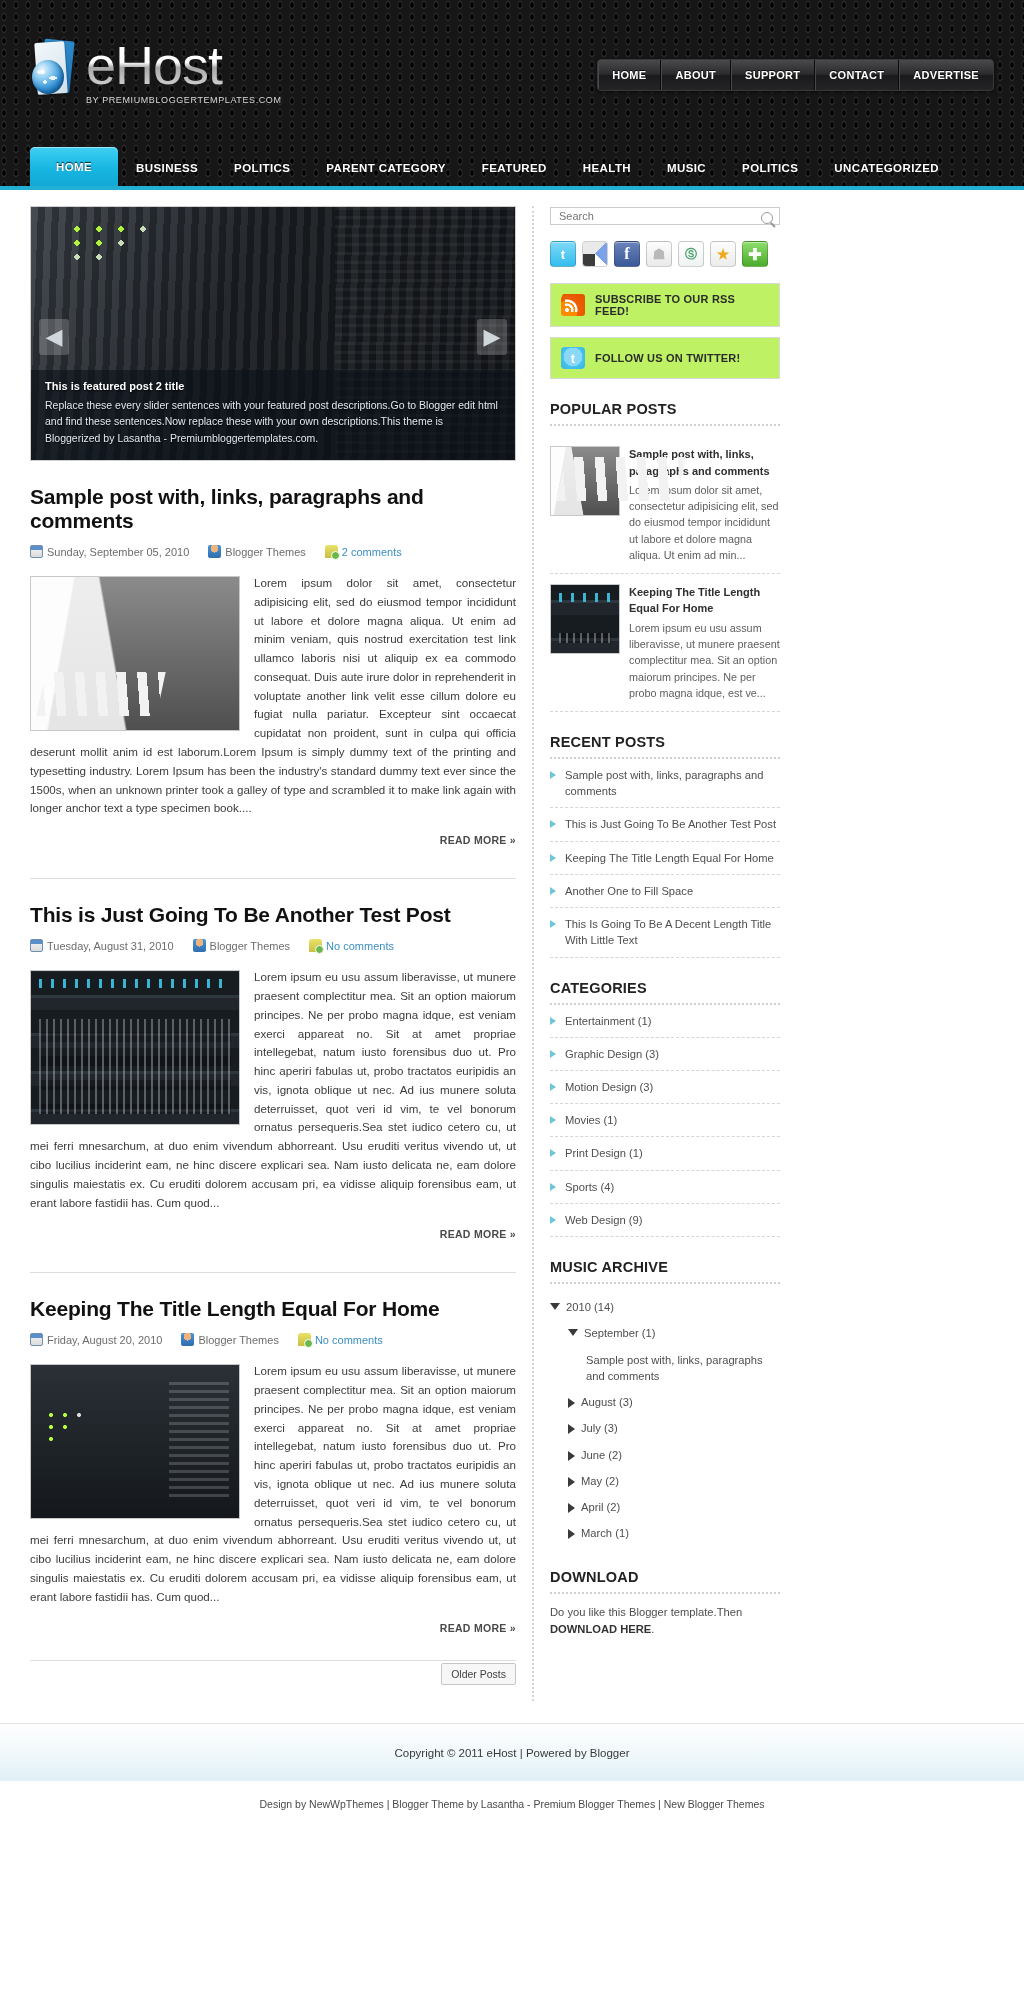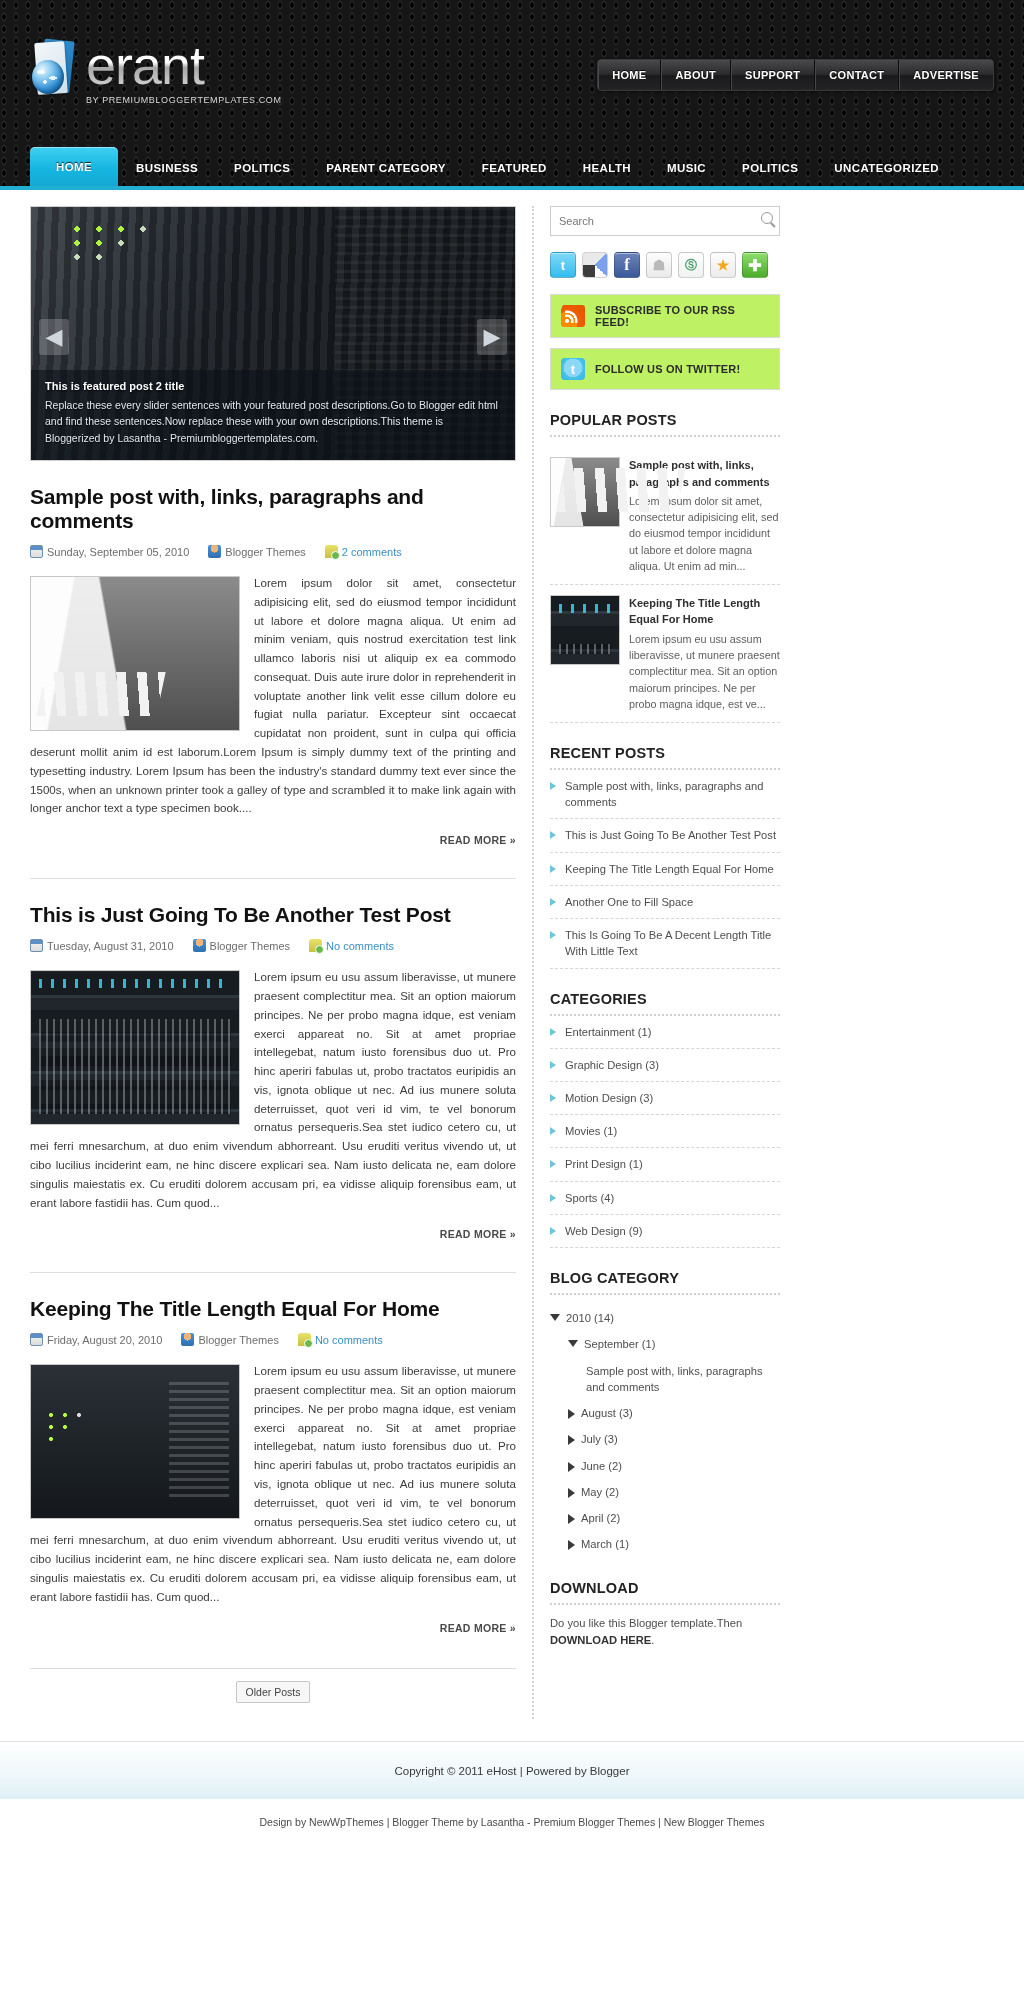--- a/index.html
+++ b/index.html
@@ -241,30 +241,30 @@
   .thumb-usb:after{
     content:""; position:absolute; right:10px; top:12px; width:60px; height:120px;
     background:repeating-linear-gradient(0deg, rgba(255,255,255,.18) 0 3px, transparent 3px 8px);
   }
   .readmore{
     clear:both; text-align:right; padding-top:12px; padding-bottom:4px;
   }
   .readmore a{
     font-size:10.5px; font-weight:bold; color:#4a4a4a; text-decoration:none; letter-spacing:.3px;
   }
-  .pager{ border-top:1px solid #dddddd; margin-top:28px; padding:12px 0 16px 0; text-align:center; }
+  .pager{ border-top:1px solid #dddddd; margin-top:20px; padding:2px 0 16px 0; text-align:right; }
   .pager a{
     display:inline-block; font-size:10.5px; color:#444; text-decoration:none;
     border:1px solid #c6c6c6; background:#f7f7f7; padding:4px 9px; border-radius:2px;
   }
 
   
   .search-wrap{ position:relative; margin-bottom:16px; }
   .search-input{
-    width:100%; height:30px; border:1px solid #cccccc; background:#fff;
+    width:100%; height:18px; border:1px solid #cccccc; background:#fff;
     padding:0 26px 0 8px; font-size:11px; color:#666;
     font-family:"Liberation Sans", sans-serif; outline:none;
   }
   .search-ic{
     position:absolute; right:7px; top:6px; width:12px; height:12px;
     border:1.6px solid #9a9a9a; border-radius:50%;
   }
   .search-ic:after{
     content:""; position:absolute; right:-4px; bottom:-3px; width:6px; height:1.6px;
     background:#9a9a9a; transform:rotate(45deg);
@@ -378,21 +378,21 @@
 <div class="header-wrap">
   <div class="header-inner">
 
     <div class="logo-block">
       <div class="logo-mark">
         <div class="sheet-back"></div>
         <div class="sheet-front"></div>
         <div class="globe"></div>
       </div>
       <div class="logo-text">
-        <div class="logo-title">erant</div>
+        <div class="logo-title">eHost</div>
         <div class="logo-sub">BY PREMIUMBLOGGERTEMPLATES.COM</div>
       </div>
     </div>
 
     <nav class="topnav">
       <a href="#">HOME</a>
       <a href="#">ABOUT</a>
       <a href="#">SUPPORT</a>
       <a href="#">CONTACT</a>
       <a href="#">ADVERTISE</a>
@@ -564,21 +564,21 @@
             <a href="#">Print Design (1)</a>
           </li>
         <li>
             <a href="#">Sports (4)</a>
           </li>
         <li>
             <a href="#">Web Design (9)</a>
           </li>
       </ul>
 
-      <h3 class="wtitle">BLOG CATEGORY</h3>
+      <h3 class="wtitle">MUSIC ARCHIVE</h3>
       <div class="archive">
         <div class="arc-row l1">
           <span class="tri tri-down"></span>
           <span class="arc-label">2010 (14)</span>
         </div>
         <div class="arc-row l2">
           <span class="tri tri-down"></span>
           <span class="arc-label">September (1)</span>
         </div>
         <div class="arc-row l3">

